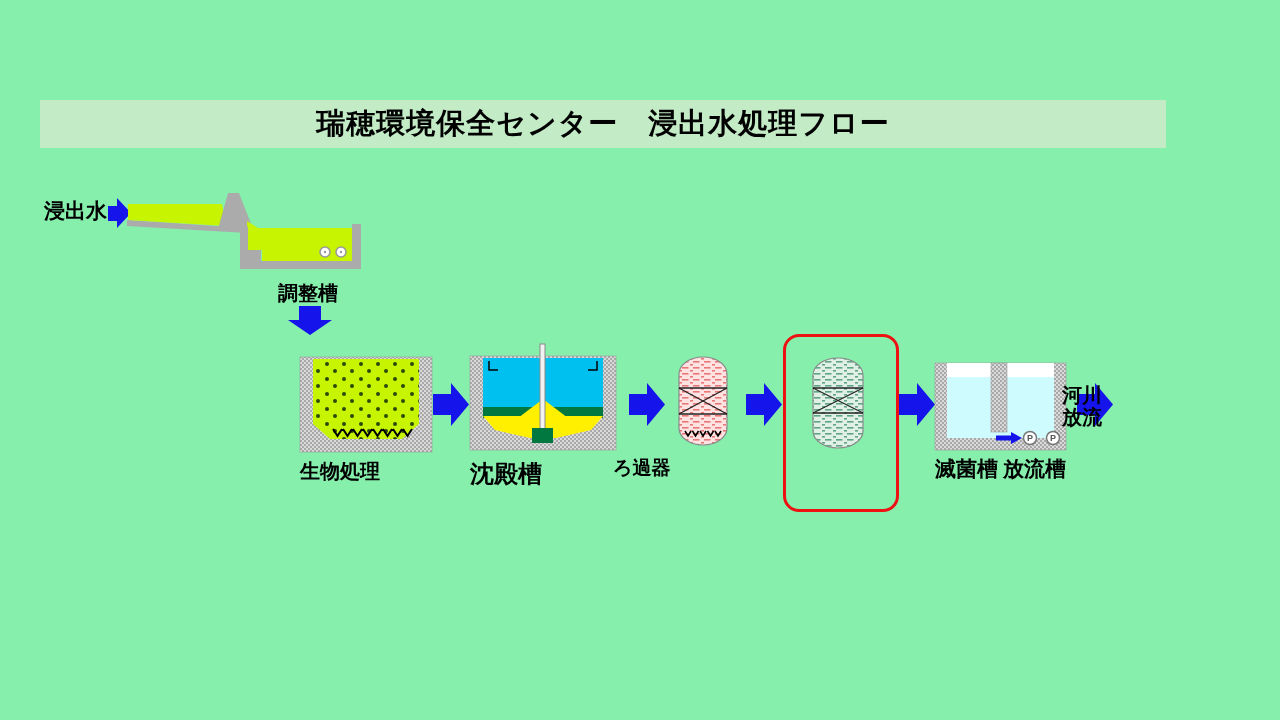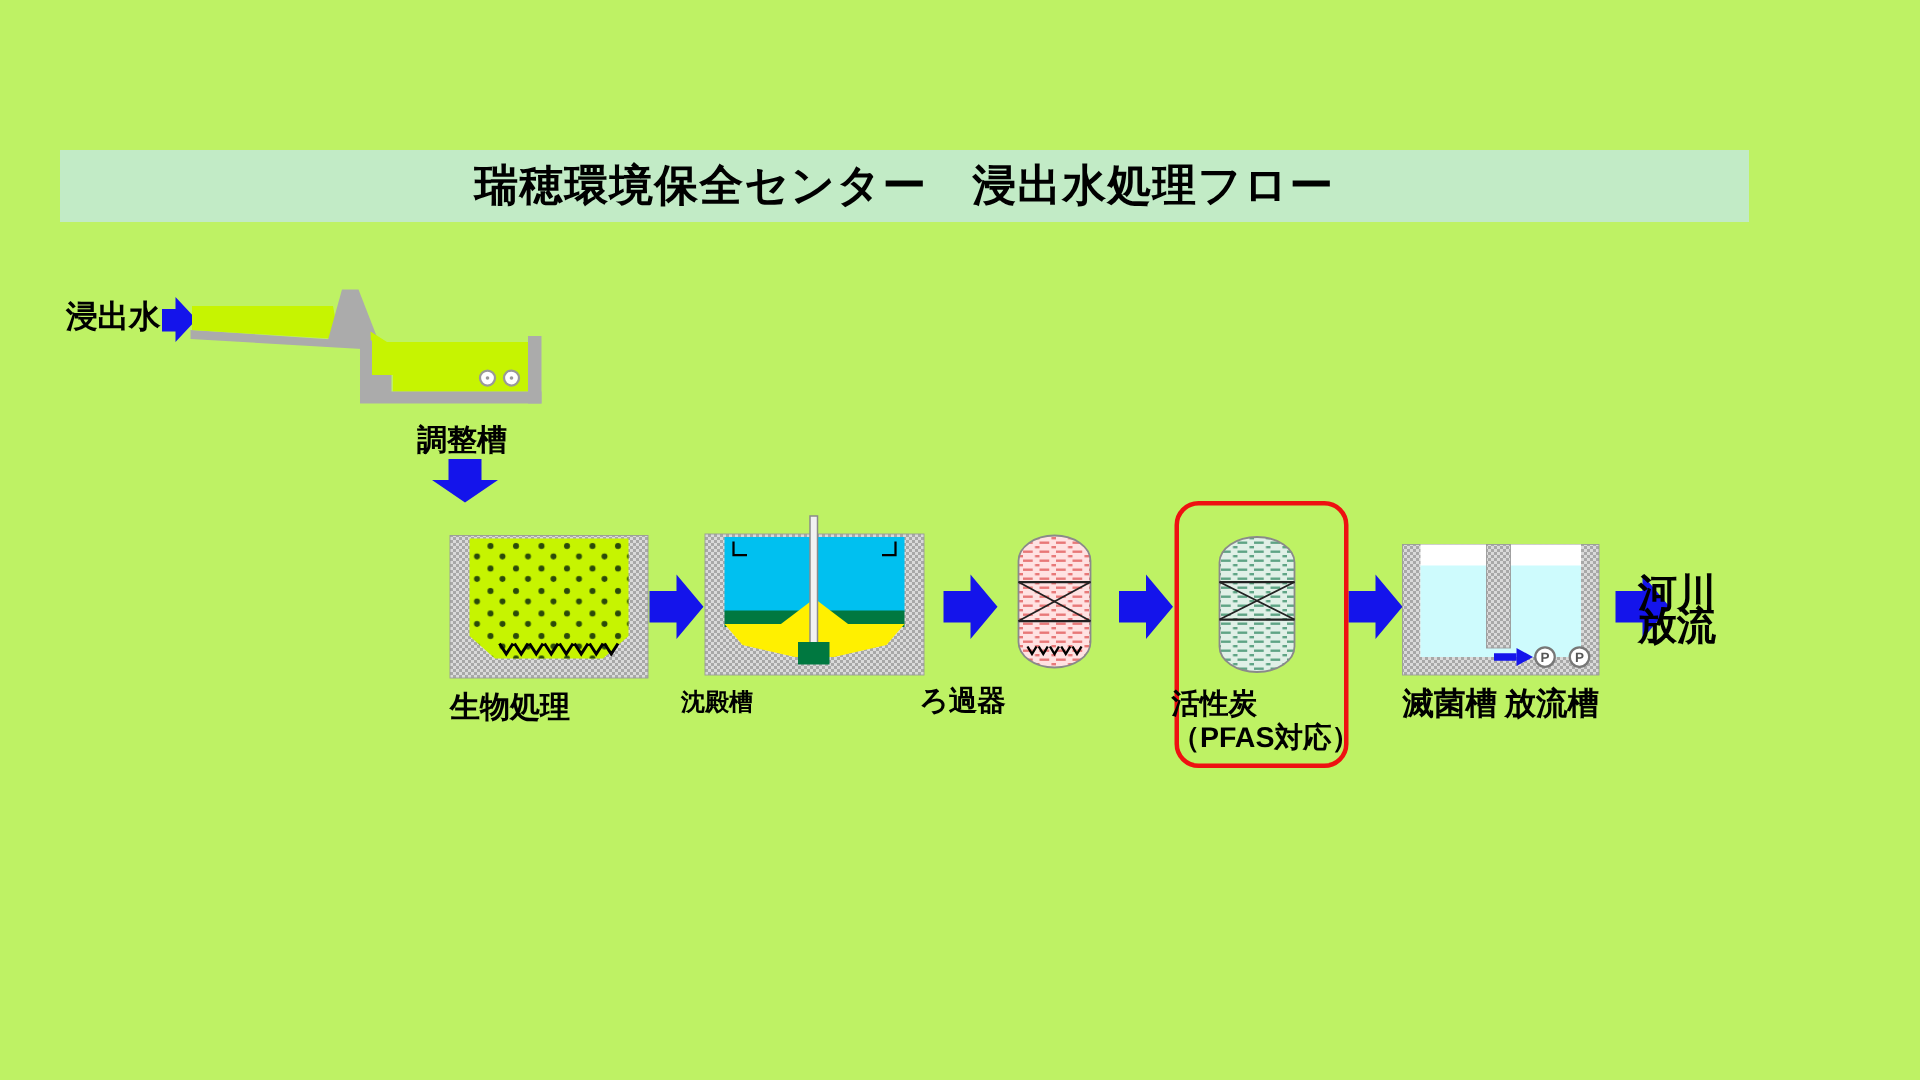--- a/index.html
+++ b/index.html
@@ -1,31 +1,31 @@
 <!DOCTYPE html>
 <html style="--banner-bg: #C2EBC6; --leachate-green: #C6F401; --arrow-blue: #1414EB; --water-cyan: #00C0F0; --water-pale: #CEFBFD; --sludge-green: #007840; --funnel-yellow: #FFF000; --highlight-red: #EE1111; --wall-gray: #ABABAB;"><head>
 <meta charset="utf-8">
 <style>
   html,body{margin:0;padding:0;background:#fff;}
-  .slide{position:relative;width:1280px;height:720px;background:#bef264;overflow:hidden;
+  .slide{position:relative;width:1280px;height:720px;background:#86efac;overflow:hidden;
          font-family:"Liberation Sans","DejaVu Sans",sans-serif;color:#000;}
   .banner{position:absolute;left:40px;top:100px;width:1126px;height:48px;
           background:var(--banner-bg,#C2EBC6);display:flex;align-items:center;justify-content:center;}
   .banner span{font-size:29px;font-weight:bold;letter-spacing:1px;}
   svg.diagram{position:absolute;left:0;top:0;width:1280px;height:720px;}
   .lbl{position:absolute;font-weight:bold;white-space:nowrap;color:#000;}
   .lbl-inflow{left:44px;top:197px;font-size:21px;}
   .lbl-chousei{left:278px;top:280px;font-size:20px;}
   .stage{text-align:left;}
   .lbl-bio{left:300px;top:458px;width:132px;font-size:20px;}
-  .lbl-chinden{left:454px;top:458px;width:146px;font-size:16px;}
+  .lbl-chinden{left:470px;top:458px;width:146px;font-size:24px;}
   .lbl-roka{left:613px;top:456px;width:180px;font-size:19px;line-height:23px;}
   .lbl-kassei{left:781px;top:458px;width:114px;font-size:19px;line-height:23px;}
   .lbl-mekkin{left:935px;top:455px;width:131px;display:flex;justify-content:space-between;font-size:21px;}
-  .lbl-river{left:1092px;top:384px;font-size:26px;line-height:22px;}
+  .lbl-river{left:1062px;top:384px;font-size:20px;line-height:22px;}
   .redbox{position:absolute;left:783px;top:334px;width:110px;height:172px;
           border:3px solid var(--highlight-red,#EE1111);border-radius:16px;pointer-events:none;}
   .arrow{fill:var(--arrow-blue,#1414EB);}
   .green{fill:var(--leachate-green,#C6F401);}
   .cyan{fill:var(--water-cyan,#00C0F0);}
   .dkgreen{fill:var(--sludge-green,#007840);}
   .yellow{fill:var(--funnel-yellow,#FFF000);}
   .pale{fill:var(--water-pale,#CEFBFD);}
   .gray{fill:var(--wall-gray,#ABABAB);}
   .ptext{font-family:"Liberation Sans",sans-serif;font-size:9px;font-weight:bold;fill:#555;text-anchor:middle;}
@@ -157,24 +157,20 @@
 
   <div class="redbox"></div>
 
   <div class="lbl lbl-inflow">浸出水</div>
   <div class="lbl lbl-chousei">調整槽</div>
   <div class="lbl stage lbl-bio">生物処理</div>
   <div class="lbl stage lbl-chinden">沈殿槽</div>
   <div class="lbl stage lbl-roka">
     <div>ろ過器</div>
   </div>
-  <div class="lbl stage lbl-kassei">
-    <div>活性炭</div>
-    <div>（PFAS対応）</div>
-  </div>
   <div class="lbl lbl-mekkin">
     <span>滅菌槽</span>
     <span>放流槽</span>
   </div>
   <div class="lbl lbl-river">
     <div>河川</div>
     <div>放流</div>
   </div>
 
 </div>

